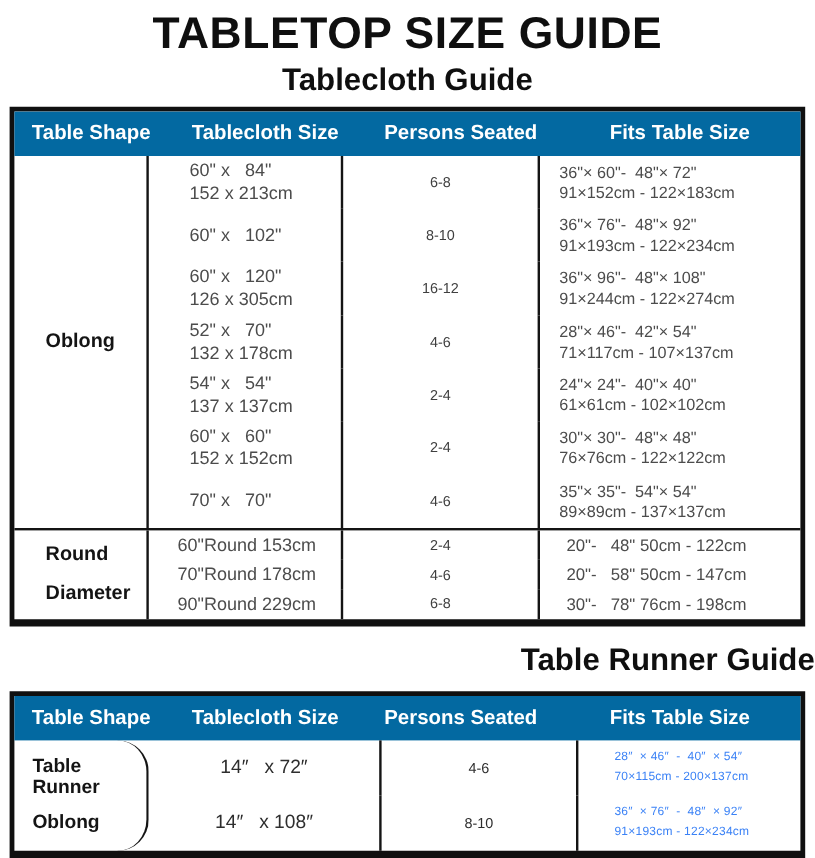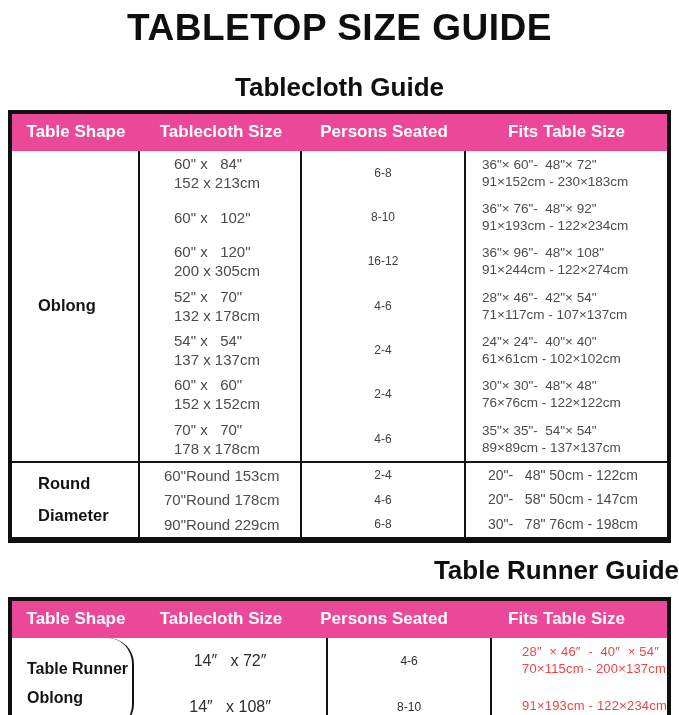--- a/index.html
+++ b/index.html
@@ -11,48 +11,48 @@
     overflow: hidden;
   }
   .page { width: 679px; height: 715px; background: #fff; }
 
   .main-title {
     font-size: 37px; font-weight: bold; text-align: center;
     padding-top: 8px; line-height: 1.1; letter-spacing: 0.5px; color: #0f0f0f;
   }
   .section-title {
     font-size: 26px; font-weight: bold; text-align: center;
-    margin-top: 23px; margin-bottom: 7px; color: #0f0f0f;
+    margin-top: 2px; margin-bottom: 7px; color: #0f0f0f;
   }
   .section-title.runner { margin-top: 12px; margin-bottom: 11px; text-align: right; }
 
   .size-table {
     margin: 0 8px;
     border: 4px solid #101010;
     border-bottom-width: 6px;
     background: #fff;
   }
   .thead {
     display: flex; align-items: center;
-    height: 37px; background: #ec4899; color: #ffffff;
+    height: 37px; background: #0369a1; color: #ffffff;
     font-weight: bold; font-size: 17px;
   }
   .thead .hcell { text-align: center; }
   .hc1 { width: 128px; }
   .hc2 { width: 162px; }
   .hc3 { width: 164px; }
   .hc4 { flex: 1; }
 
   .section { display: flex; }
   .section-oblong { height: 310px; }
   .section-round  { height: 76px; border-top: 2px solid #141414; }
   .tbody-runner   { height: 92px; display: flex; }
 
   .shape-cell {
-    width: 128px; border-right: 2px solid #141414;
+    width: 112px; border-right: 2px solid #141414;
     display: flex; flex-direction: column; justify-content: center;
     padding-left: 26px; font-weight: bold; font-size: 16.5px; color: #141414;
   }
   .shape-cell.round-shape { gap: 13px; }
   .shape-cell.runner-shape { padding-left: 15px; gap: 11px; font-size: 16px; border-radius: 26px; }
 
   .rows { flex: 1; display: flex; flex-direction: column; }
   .trow { flex: 1; display: flex; }
 
   .cell { display: flex; flex-direction: column; justify-content: center; }
@@ -75,21 +75,21 @@
   .fits-cell.roundline { padding-left: 22px; font-size: 14px; }
 
   
   .rsize-cell {
     width: 194px; border-right: 2px solid #141414;
     align-items: center; font-size: 16px; color: #2e2e2e;
   }
   .runner .persons-cell, .tbody-runner .persons-cell { color: #2e2e2e; }
   .rfits-cell {
     flex: 1; padding-left: 30px;
-    font-size: 13px; line-height: 16.5px; color: #ef4444; letter-spacing: 0.2px;
+    font-size: 10px; line-height: 16.5px; color: #3b82f6; letter-spacing: 0.2px;
   }
 </style>
 </head>
 <body>
 
 <div class="page">
 
   <div class="main-title">TABLETOP SIZE GUIDE</div>
 
   <div class="section-title">Tablecloth Guide</div>
@@ -101,49 +101,49 @@
       <div class="hcell hc3">Persons Seated</div>
       <div class="hcell hc4">Fits Table Size</div>
     </div>
 
     <div class="section section-oblong">
       <div class="shape-cell">Oblong</div>
       <div class="rows" id="oblong-rows">
           <div class="trow">
             <div class="cell size-cell pre"><div>60" x   84"</div><div>152 x 213cm</div></div>
             <div class="cell persons-cell">6-8</div>
-            <div class="cell fits-cell pre"><div>36"× 60"-  48"× 72"</div><div>91×152cm - 230×183cm</div></div>
+            <div class="cell fits-cell pre"><div>36"× 60"-  48"× 72"</div><div>91×152cm - 122×183cm</div></div>
           </div>
           <div class="trow">
             <div class="cell size-cell pre"><div>60" x   102"</div></div>
             <div class="cell persons-cell">8-10</div>
             <div class="cell fits-cell pre"><div>36"× 76"-  48"× 92"</div><div>91×193cm - 122×234cm</div></div>
           </div>
           <div class="trow">
-            <div class="cell size-cell pre"><div>60" x   120"</div><div>200 x 305cm</div></div>
+            <div class="cell size-cell pre"><div>60" x   120"</div><div>126 x 305cm</div></div>
             <div class="cell persons-cell">16-12</div>
             <div class="cell fits-cell pre"><div>36"× 96"-  48"× 108"</div><div>91×244cm - 122×274cm</div></div>
           </div>
           <div class="trow">
             <div class="cell size-cell pre"><div>52" x   70"</div><div>132 x 178cm</div></div>
             <div class="cell persons-cell">4-6</div>
             <div class="cell fits-cell pre"><div>28"× 46"-  42"× 54"</div><div>71×117cm - 107×137cm</div></div>
           </div>
           <div class="trow">
             <div class="cell size-cell pre"><div>54" x   54"</div><div>137 x 137cm</div></div>
             <div class="cell persons-cell">2-4</div>
             <div class="cell fits-cell pre"><div>24"× 24"-  40"× 40"</div><div>61×61cm - 102×102cm</div></div>
           </div>
           <div class="trow">
             <div class="cell size-cell pre"><div>60" x   60"</div><div>152 x 152cm</div></div>
             <div class="cell persons-cell">2-4</div>
             <div class="cell fits-cell pre"><div>30"× 30"-  48"× 48"</div><div>76×76cm - 122×122cm</div></div>
           </div>
           <div class="trow">
-            <div class="cell size-cell pre"><div>70" x   70"</div><div>178 x 178cm</div></div>
+            <div class="cell size-cell pre"><div>70" x   70"</div></div>
             <div class="cell persons-cell">4-6</div>
             <div class="cell fits-cell pre"><div>35"× 35"-  54"× 54"</div><div>89×89cm - 137×137cm</div></div>
           </div>
         </div>
     </div>
 
     <div class="section section-round">
       <div class="shape-cell round-shape" id="round-shape">
           <div class="shape-line">Round</div>
           <div class="shape-line">Diameter</div>
@@ -185,19 +185,19 @@
         </div>
       <div class="rows" id="runner-rows">
           <div class="trow">
             <div class="cell rsize-cell pre">14″   x 72″</div>
             <div class="cell persons-cell">4-6</div>
             <div class="cell rfits-cell pre"><div>28″  × 46″  -  40″  × 54″</div><div>70×115cm - 200×137cm</div></div>
           </div>
           <div class="trow">
             <div class="cell rsize-cell pre">14″   x 108″</div>
             <div class="cell persons-cell">8-10</div>
-            <div class="cell rfits-cell pre"><div>91×193cm - 122×234cm</div></div>
+            <div class="cell rfits-cell pre"><div>36″  × 76″  -  48″  × 92″</div><div>91×193cm - 122×234cm</div></div>
           </div>
         </div>
     </div>
   </div>
 
 </div>
 
 </body></html>

